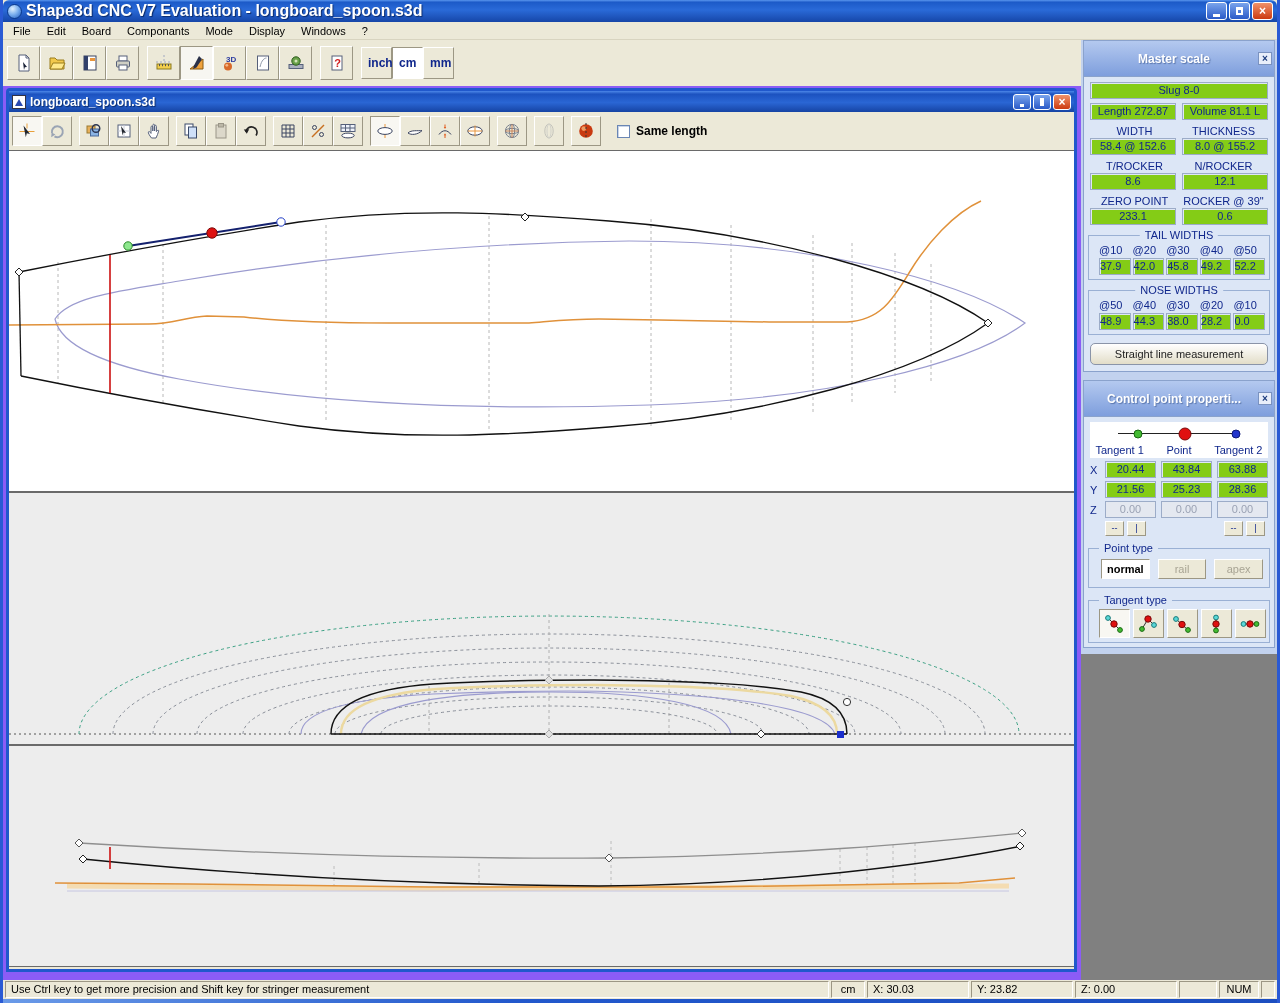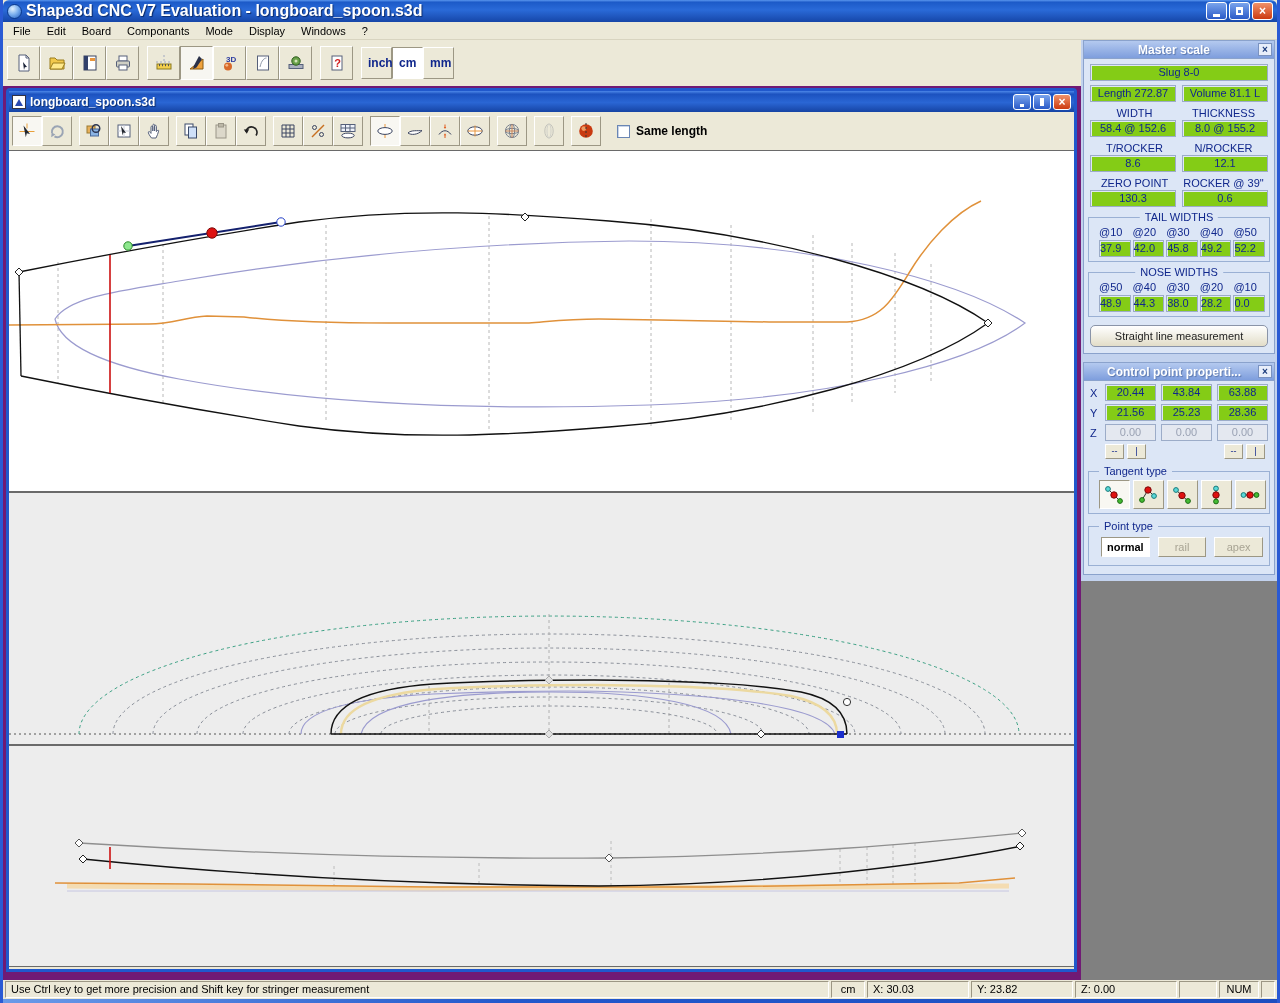--- a/index.html
+++ b/index.html
@@ -42,21 +42,21 @@
   .tb { width:33px; height:34px; background:#ece9d8; border:1px solid;
     border-color:#fff #9c9784 #9c9784 #fff; display:flex; align-items:center; justify-content:center; padding:0;}
   .tb.pressed { border-color:#9c9784 #fff #fff #9c9784; background:#f7f6f1; }
   .tb svg { display:block; }
   .tgap { width:8px; }
   .unit-btn { width:31px; height:32px; background:#ece9d8; border:1px solid;
     border-color:#fff #9c9784 #9c9784 #fff; color:#10278c; font-weight:bold; font-size:12px;
     font-family:"Liberation Sans",sans-serif;}
   .unit-btn.pressed { border-color:#9c9784 #fff #fff #9c9784; background:#fff; }
   
-  .mdi { flex:1; background:#701a75; position:relative; min-height:0;text-decoration:underline; }
+  .mdi { flex:1; background:#8b5cf6; position:relative; min-height:0;text-decoration:underline; }
   .child { position:absolute; left:3px; top:2px; width:1071px; height:884px;
     border:3px solid #2058cc; border-radius:4px 4px 0 0; background:#ece9d8;
     display:flex; flex-direction:column; }
   .child-titlebar { height:21px; flex:0 0 21px; display:flex; align-items:center; padding:0 3px;
     background:linear-gradient(180deg,#4c86e8 0%,#1c52c0 15%,#2a66d4 55%,#1644a4 100%); color:#fff; }
   .doc-icon { width:14px; height:14px; background:#fff; border:1px solid #334; margin-right:4px; position:relative;}
   .doc-icon:before { content:""; position:absolute; left:2px; top:3px; border-left:4px solid transparent;
     border-right:4px solid transparent; border-bottom:7px solid #2a4ab0; }
   .child-title { font-weight:bold; font-size:12px; text-shadow:1px 1px 1px #0a2a6a; flex:1;}
   .child-toolbar { height:38px; flex:0 0 38px; background:#ece9d8; display:flex; align-items:center; padding-left:3px;}
@@ -78,21 +78,21 @@
   
   .view { border-top:1px solid #6a6a6a; border-bottom:1px solid #6a6a6a; overflow:hidden;}
   .view-outline { height:342px; flex:0 0 342px; background:#fff; }
   .view-sections { height:253px; flex:0 0 253px; background:#ededed; }
   .view-rocker { height:222px; flex:0 0 222px; background:#ededed; }
   
   .dock { flex:1; background:#808080; display:flex; flex-direction:column; }
   .dock-panels { background:#c2d2ee; padding:0 2px 6px 2px; }
   .panel { background:#dce6f6; border:1px solid #8aa2cc; margin-bottom:8px; }
   .panel:last-child { margin-bottom:0; }
-  .panel-title { height:18px; display:flex; align-items:center;
+  .panel-title { height:36px; display:flex; align-items:center;
     background:linear-gradient(180deg,#b4c9ef 0%,#7e9edd 100%);
     border-bottom:1px solid #8aa2cc; padding:0 2px 0 6px; }
   .panel-title-text { flex:1; text-align:center; color:#fff; font-weight:bold; font-size:12px;
     text-shadow:1px 1px 1px #5a76ac;}
   .panel-x { width:14px; height:13px; background:#e8eefa; border:1px solid #7a92c0; color:#1a3a7c;
     font-size:10px; line-height:11px; text-align:center; font-weight:bold; padding:0;}
   .navy { color:#10278c; }
   .fieldbox { background:#84cc16; border:1px solid #9cacc8; box-shadow:inset 1px 1px 0 #dfe7f4;
     color:#10278c; text-align:center; font-size:11px; height:17px; line-height:15px; }
   .ms-grid2 { display:flex; gap:6px; margin:4px 6px; }
@@ -531,21 +531,21 @@
           </div>
           <div class="ms-grid2" style="margin-top:1px;">
             <div class="fieldbox">8.6</div>
             <div class="fieldbox">12.1</div>
           </div>
           <div class="lblrow navy">
             <span>ZERO POINT</span>
             <span>ROCKER @ 39"</span>
           </div>
           <div class="ms-grid2" style="margin-top:1px;">
-            <div class="fieldbox">130.3</div>
+            <div class="fieldbox">233.1</div>
             <div class="fieldbox">0.6</div>
           </div>
 
           <div class="group">
             <span class="group-title">TAIL  WIDTHS</span>
             <div class="stations hdr">
               <span>@10</span>
               <span>@20</span>
               <span>@30</span>
               <span>@40</span>
@@ -579,20 +579,33 @@
           </div>
 
           <button class="ms-btn">Straight line measurement</button>
         </div>
 
         <div class="panel">
           <div class="panel-title">
             <span class="panel-title-text">Control point properti...</span>
             <button class="panel-x">×</button>
           </div>
+          <div class="cp-diagram">
+            <div class="cp-dots">
+              <span class="cp-line"></span>
+              <span class="cp-dot" style="left:48px;width:9px;height:9px;background:#44bb33;border:1px solid #1a6a12;"></span>
+              <span class="cp-dot" style="left:95px;width:13px;height:13px;background:#e01010;border:1px solid #7a0a0a;"></span>
+              <span class="cp-dot" style="left:146px;width:9px;height:9px;background:#2436cc;border:1px solid #101a7a;"></span>
+            </div>
+            <div class="cp-headers navy">
+              <span>Tangent 1</span>
+              <span>Point</span>
+              <span>Tangent 2</span>
+            </div>
+          </div>
           <div class="cp-row">
             <span class="cp-rowlabel">X</span>
             <span class="fieldbox">20.44</span>
             <span class="fieldbox">43.84</span>
             <span class="fieldbox">63.88</span>
           </div>
           <div class="cp-row">
             <span class="cp-rowlabel">Y</span>
             <span class="fieldbox">21.56</span>
             <span class="fieldbox">25.23</span>
@@ -603,20 +616,29 @@
             <span class="fieldbox disabled">0.00</span>
             <span class="fieldbox disabled">0.00</span>
             <span class="fieldbox disabled">0.00</span>
           </div>
           <div class="cp-minirow">
             <button class="mini">--</button>
             <button class="mini">|</button>
             <span class="cp-minispacer"></span>
             <button class="mini">--</button>
             <button class="mini">|</button>
+          </div>
+
+          <div class="group" style="margin-top:12px;margin-bottom:8px;">
+            <span class="group-title" style="left:10px;transform:none;">Point type</span>
+            <div class="pt-btns">
+              <button class="pt pressed">normal</button>
+              <button class="pt disabled">rail</button>
+              <button class="pt disabled">apex</button>
+            </div>
           </div>
 
           <div class="group" style="margin-top:12px;">
             <span class="group-title" style="left:10px;transform:none;">Tangent type</span>
             <div class="tangent-btns">
               <button class="tt pressed">
                 <svg width="20" height="20" viewBox="0 0 20 20">
                     <path d="M3 3L17 17" stroke="#333"></path>
                     <circle cx="4" cy="4" r="2.4" fill="#5ad8d8" stroke="#1a7a7a"></circle>
                     <circle cx="10" cy="10" r="3.2" fill="#e01010" stroke="#7a0a0a"></circle>
@@ -650,29 +672,20 @@
               <button class="tt">
                 <svg width="20" height="20" viewBox="0 0 20 20">
                     <path d="M3 10h14" stroke="#333"></path>
                     <circle cx="3.5" cy="10" r="2.4" fill="#5ad8d8" stroke="#1a7a7a"></circle>
                     <circle cx="10" cy="10" r="3.2" fill="#e01010" stroke="#7a0a0a"></circle>
                     <circle cx="16.5" cy="10" r="2.4" fill="#44bb33" stroke="#1a6a12"></circle>
                   </svg>
               </button>
             </div>
           </div>
-
-          <div class="group" style="margin-top:12px;margin-bottom:8px;">
-            <span class="group-title" style="left:10px;transform:none;">Point type</span>
-            <div class="pt-btns">
-              <button class="pt pressed">normal</button>
-              <button class="pt disabled">rail</button>
-              <button class="pt disabled">apex</button>
-            </div>
-          </div>
         </div>
 
       </div>
       <div style="flex:1;"></div>
     </div>
   </div>
 
   <div class="statusbar">
     <span class="scell msg">Use Ctrl key to get more precision and Shift key for stringer measurement</span>
     <span class="scell" style="width:34px;text-align:center;">cm</span>

